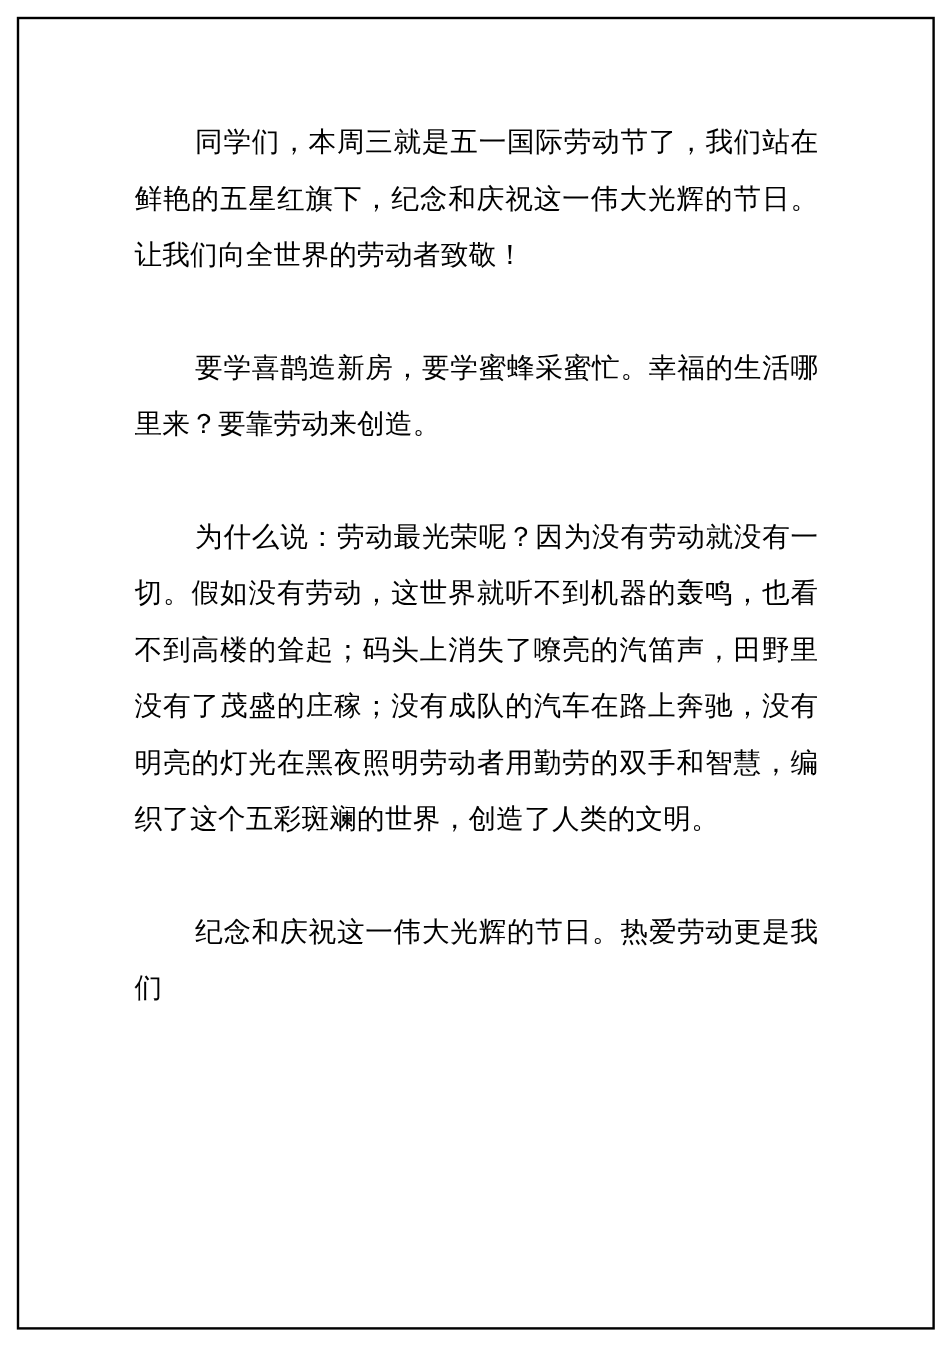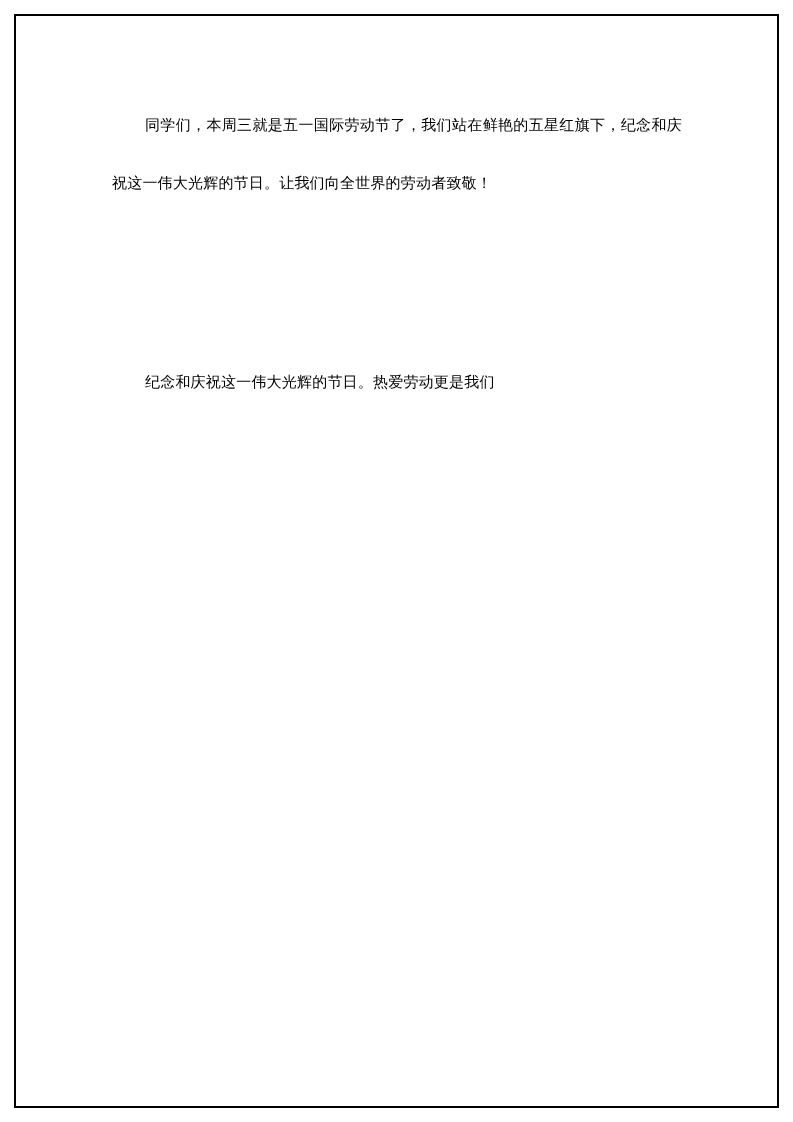--- a/index.html
+++ b/index.html
@@ -28,22 +28,22 @@
     box-sizing: border-box;
     pointer-events: none;
   }
   .content {
     position: absolute;
     left: 112px;
     top: 96px;
     width: 570px;
   }
   .para {
-    font-size: 15px;
-    line-height: 58px;
+    font-size: 23px;
+    line-height: 47px;
     color: #000000;
     text-align: justify;
     text-justify: inter-ideograph;
     letter-spacing: 0.2px;
     margin: 0;
     word-break: break-all;
   }
   .para.indent {
     text-indent: 2.2em;
   }
@@ -54,17 +54,19 @@
 </style>
 </head>
 <body>
 
 <div class="page">
   <div class="page-border"></div>
 
   <div class="content">
     <p class="para indent">同学们，本周三就是五一国际劳动节了，我们站在鲜艳的五星红旗下，纪念和庆祝这一伟大光辉的节日。让我们向全世界的劳动者致敬！</p>
     <div class="spacer-1"></div>
+    <p class="para indent">要学喜鹊造新房，要学蜜蜂采蜜忙。幸福的生活哪里来？要靠劳动来创造。</p>
     <div class="spacer-2"></div>
+    <p class="para indent p3">为什么说：劳动最光荣呢？因为没有劳动就没有一切。假如没有劳动，这世界就听不到机器的轰鸣，也看不到高楼的耸起；码头上消失了嘹亮的汽笛声，田野里没有了茂盛的庄稼；没有成队的汽车在路上奔驰，没有明亮的灯光在黑夜照明劳动者用勤劳的双手和智慧，编织了这个五彩斑斓的世界，创造了人类的文明。</p>
     <div class="spacer-3"></div>
     <p class="para indent">纪念和庆祝这一伟大光辉的节日。热爱劳动更是我们</p>
   </div>
 </div>
 
 </body></html>

